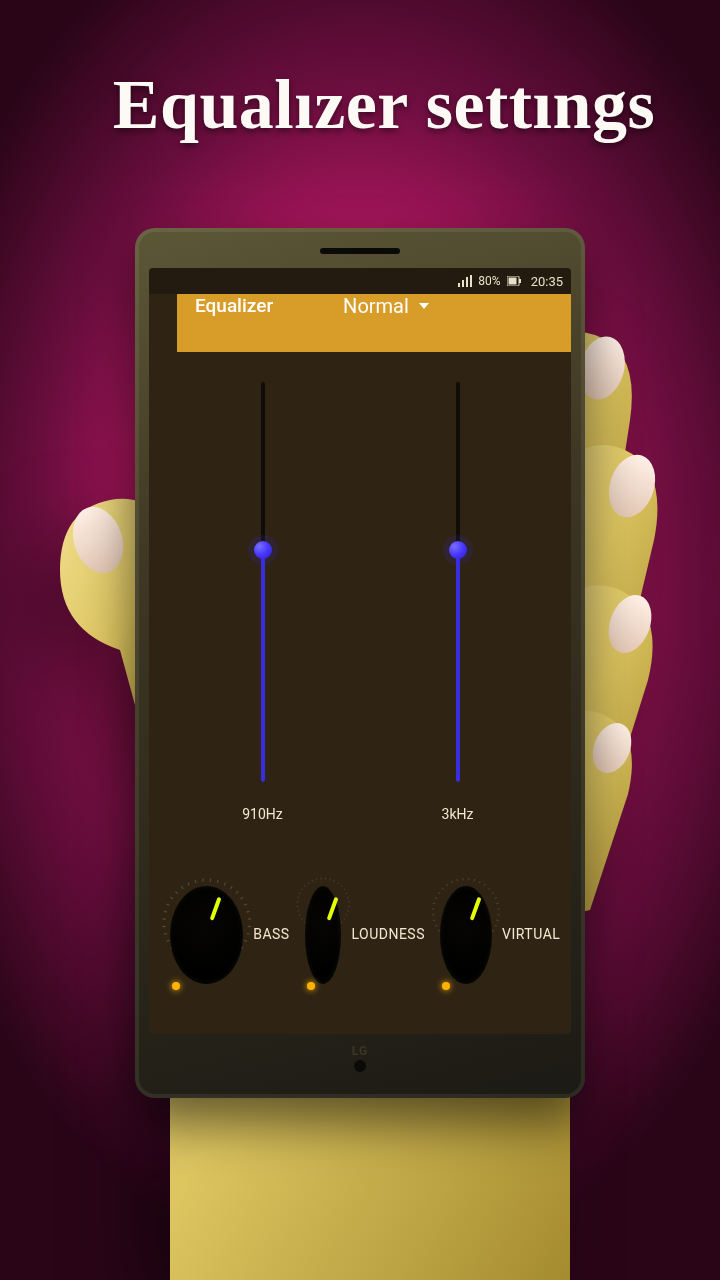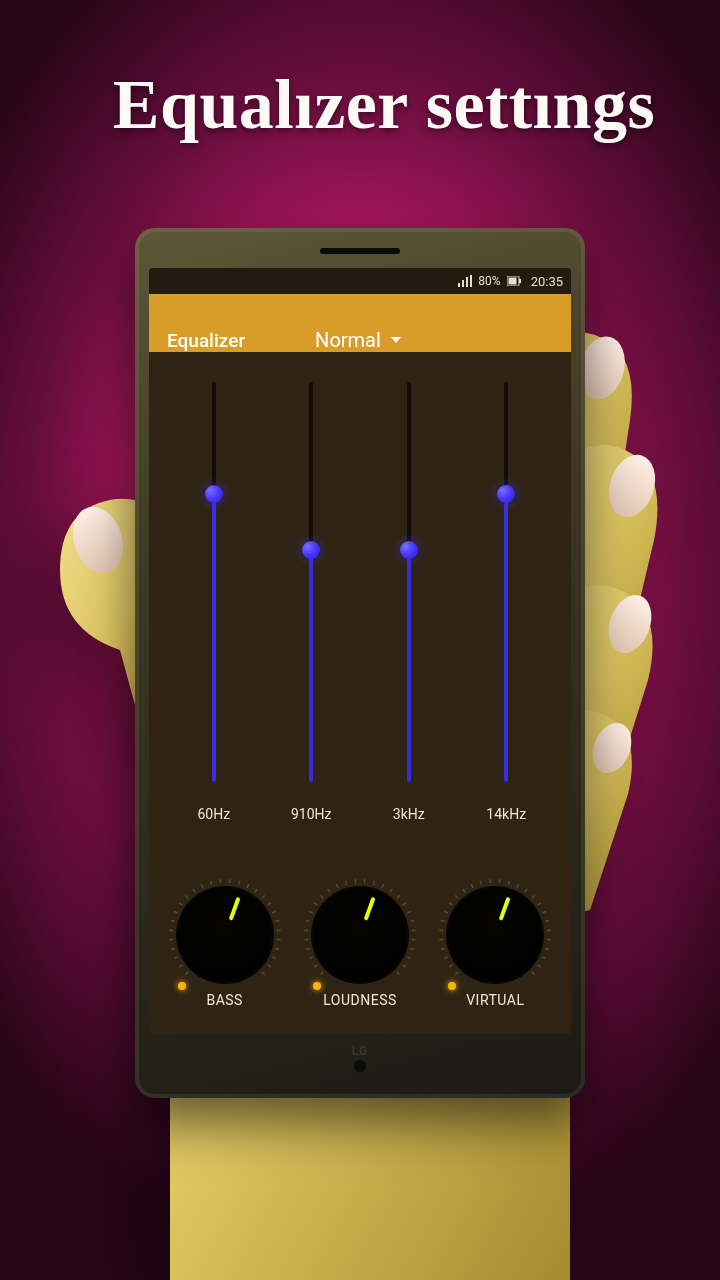--- a/index.html
+++ b/index.html
@@ -67,24 +67,25 @@
     gap: 6px;
     padding: 0 8px;
     color: #e9e0c9;
     font-size: 12px;
   }
   .statusbar .time { margin-left: 4px; font-size: 13px; }
   .appbar {
     height: 58px;
     background: #d89c28;
     display: flex;
-    align-items: flex-end;
+    align-items: flex-start;
     padding: 0 18px;
     gap: 40px;
     color: #fff;
+    margin-left: 28px;
   }
   .appbar .title { font-size: 19px; font-weight: 500; }
   .appbar .preset {
     display: flex; align-items: center; gap: 10px;
     font-size: 20px; font-weight: 400;
     margin-left: 30px;
   }
   .appbar .tri {
     width: 0; height: 0;
     border-left: 5px solid transparent;
@@ -135,21 +136,21 @@
   }
   .knobs {
     display: flex;
     justify-content: space-around;
     padding: 4px 8px 0 8px;
   }
   .knob {
     position: relative;
     width: 130px;
     display: flex;
-    flex-direction: column;
+    flex-direction: row;
     align-items: center;
   }
   .dial-wrap { position: relative; width: 118px; height: 118px; }
   .dial {
     position: absolute;
     inset: 10px;
     border-radius: 50%;
     background: radial-gradient(circle at 48% 40%, #060503 0%, #000 75%);
     box-shadow: inset 0 0 6px rgba(255,255,200,0.06);
   }
@@ -247,45 +248,31 @@
       <span class="title">Equalizer</span>
       <div class="preset">
         <span>Normal</span>
         <span class="tri"></span>
       </div>
     </div>
 
     <div class="sliders" id="sliders">
         <div class="slider">
           <div class="track">
-            <div class="fill" style="height: 72%;"></div>
-            <div class="thumb" style="top: 28%;"></div>
-          </div>
-          <div class="slabel">60Hz</div>
+            <div class="fill" style="height: 58%;"></div>
+            <div class="thumb" style="top: 42%;"></div>
+          </div>
+          <div class="slabel">910Hz</div>
         </div>
         <div class="slider">
           <div class="track">
             <div class="fill" style="height: 58%;"></div>
             <div class="thumb" style="top: 42%;"></div>
           </div>
-          <div class="slabel">910Hz</div>
-        </div>
-        <div class="slider">
-          <div class="track">
-            <div class="fill" style="height: 58%;"></div>
-            <div class="thumb" style="top: 42%;"></div>
-          </div>
           <div class="slabel">3kHz</div>
-        </div>
-        <div class="slider">
-          <div class="track">
-            <div class="fill" style="height: 72%;"></div>
-            <div class="thumb" style="top: 28%;"></div>
-          </div>
-          <div class="slabel">14kHz</div>
         </div>
       </div>
 
     <div class="knobs" id="knobs">
         <div class="knob">
           <div class="dial-wrap">
             <svg class="ticks" viewBox="0 0 118 118">
               <line x1="22.23044737829953" y1="95.76955262170048" x2="19.402020253553346" y2="98.59797974644667" stroke="#5a4c2e" stroke-width="1.4"></line>
               <line x1="16.40409369697244" y1="88.82597469025441" x2="13.127485519816474" y2="91.1202804356586" stroke="#5a4c2e" stroke-width="1.4"></line>
               <line x1="11.871995074094201" y1="80.97614961051637" x2="8.246763925947604" y2="82.66662265747917" stroke="#5a4c2e" stroke-width="1.4"></line>

